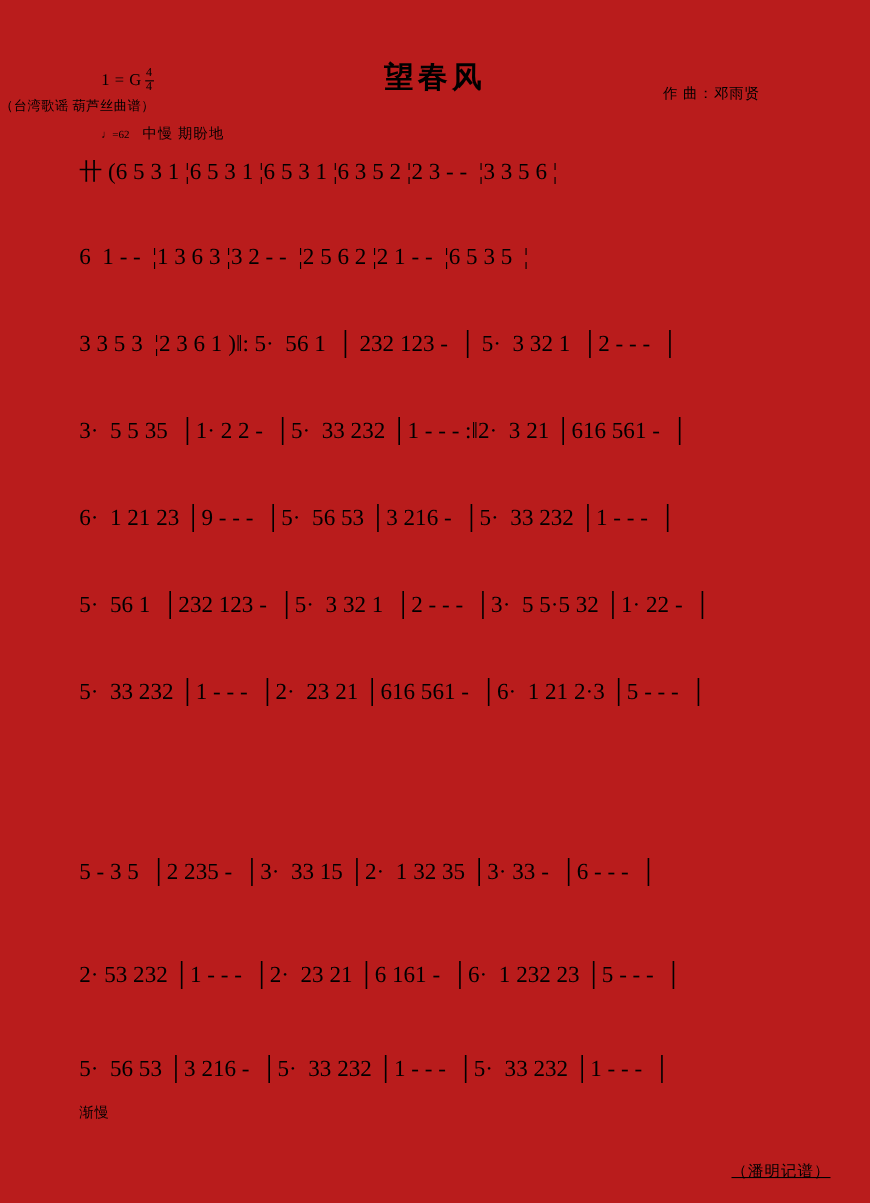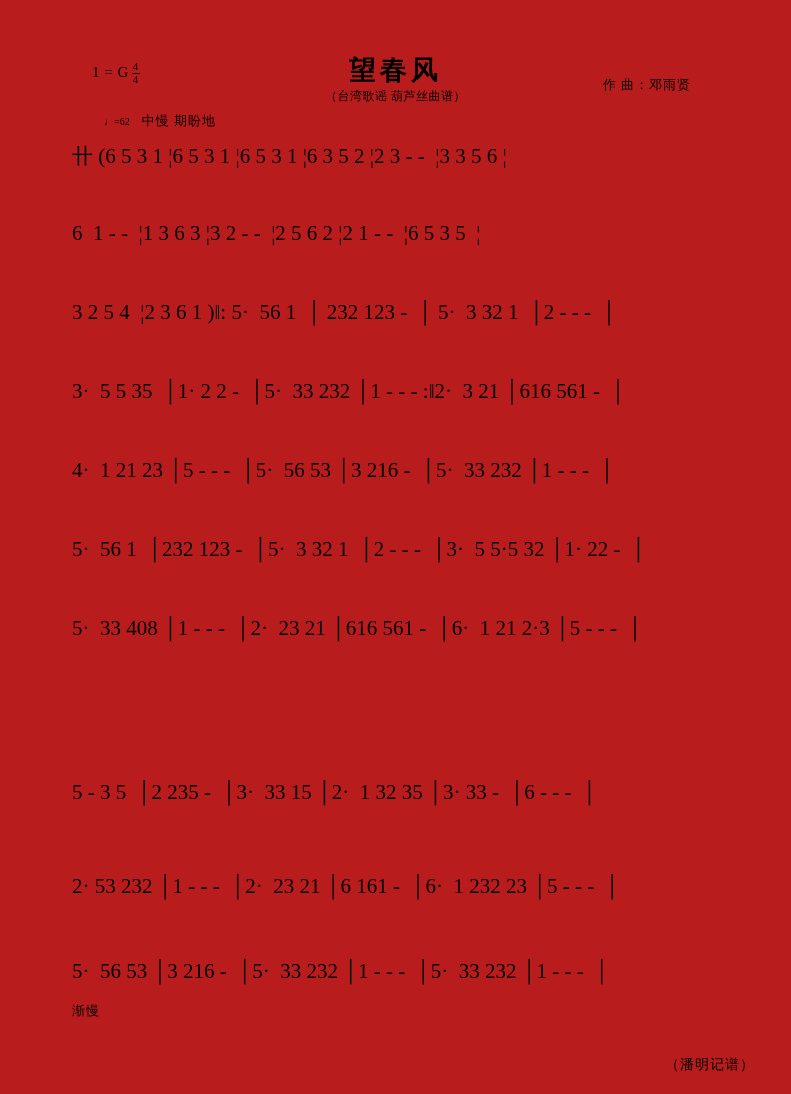--- a/index.html
+++ b/index.html
@@ -51,42 +51,41 @@
     text-align: center;
     font-family: "DejaVu Serif", serif;
     font-size: 27px;
     font-weight: bold;
     letter-spacing: 4px;
   }
   .subtitle {
     position: absolute;
     left: 0; right: 0;
     top: 88px;
-    text-align: center;
+    text-align: left;
     font-size: 12px;
     letter-spacing: 0.5px;
   }
   .composer {
     position: absolute;
     right: 100px;
     top: 76px;
     font-size: 13px;
     letter-spacing: 1px;
   }
   .tempo-line {
     position: absolute;
     left: 92px;
     top: 112px;
     font-size: 13px;
     white-space: nowrap;
   }
   .tempo-line .bpm {
     font-size: 10px;
     margin-right: 12px;
-    margin-left: 12px;
   }
   .tempo-line .expr {
     font-size: 13px;
     letter-spacing: 1px;
   }
 
   
   .row {
     position: absolute;
     left: 72px;
@@ -103,20 +102,21 @@
     top: 14px;
     width: 650px;
     white-space: pre;
   }
   .credit {
     position: absolute;
     right: 36px;
     bottom: 20px;
     font-size: 14px;
     letter-spacing: 1px;
+    text-decoration: underline;
   }
   .slow-mark {
     position: absolute;
     left: 72px;
     bottom: 74px;
     font-size: 13px;
     letter-spacing: 1px;
   }
 </style>
 </head>
@@ -131,25 +131,25 @@
   <div class="title">望春风</div>
   <div class="subtitle">（台湾歌谣 葫芦丝曲谱）</div>
   <div class="composer">作 曲：邓雨贤</div>
 
   <div class="tempo-line">
     <span class="bpm">♩=62</span><span class="expr">中慢 期盼地</span>
   </div>
 
   <div class="row" style="top:128px"><span class="line-text">卄 (6 5 3 1 ¦6 5 3 1 ¦6 5 3 1 ¦6 3 5 2 ¦2 3 - -  ¦3 3 5 6 ¦</span></div>
   <div class="row" style="top:207px"><span class="line-text">6  1 - -  ¦1 3 6 3 ¦3 2 - -  ¦2 5 6 2 ¦2 1 - -  ¦6 5 3 5  ¦</span></div>
-  <div class="row" style="top:286px"><span class="line-text">3 2 5 4  ¦2 3 6 1 )‖: 5·  56 1  │ 232 123 -  │ 5·  3 32 1  │2 - - -  │</span></div>
+  <div class="row" style="top:286px"><span class="line-text">3 3 5 3  ¦2 3 6 1 )‖: 5·  56 1  │ 232 123 -  │ 5·  3 32 1  │2 - - -  │</span></div>
   <div class="row" style="top:365px"><span class="line-text">3·  5 5 35  │1· 2 2 -  │5·  33 232 │1 - - - :‖2·  3 21 │616 561 -  │</span></div>
-  <div class="row" style="top:444px"><span class="line-text">4·  1 21 23 │5 - - -  │5·  56 53 │3 216 -  │5·  33 232 │1 - - -  │</span></div>
+  <div class="row" style="top:444px"><span class="line-text">6·  1 21 23 │9 - - -  │5·  56 53 │3 216 -  │5·  33 232 │1 - - -  │</span></div>
   <div class="row" style="top:523px"><span class="line-text">5·  56 1  │232 123 -  │5·  3 32 1  │2 - - -  │3·  5 5·5 32 │1· 22 -  │</span></div>
-  <div class="row" style="top:602px"><span class="line-text">5·  33 408 │1 - - -  │2·  23 21 │616 561 -  │6·  1 21 2·3 │5 - - -  │</span></div>
+  <div class="row" style="top:602px"><span class="line-text">5·  33 232 │1 - - -  │2·  23 21 │616 561 -  │6·  1 21 2·3 │5 - - -  │</span></div>
   <div class="row" style="top:766px"><span class="line-text">5 - 3 5  │2 235 -  │3·  33 15 │2·  1 32 35 │3· 33 -  │6 - - -  │</span></div>
   <div class="row" style="top:860px"><span class="line-text">2· 53 232 │1 - - -  │2·  23 21 │6 161 -  │6·  1 232 23 │5 - - -  │</span></div>
   <div class="row" style="top:945px"><span class="line-text">5·  56 53 │3 216 -  │5·  33 232 │1 - - -  │5·  33 232 │1 - - -  │</span></div>
 
   <div class="slow-mark">渐慢</div>
   <div class="credit">（潘明记谱）</div>
 
 </div>
 
 </body></html>

